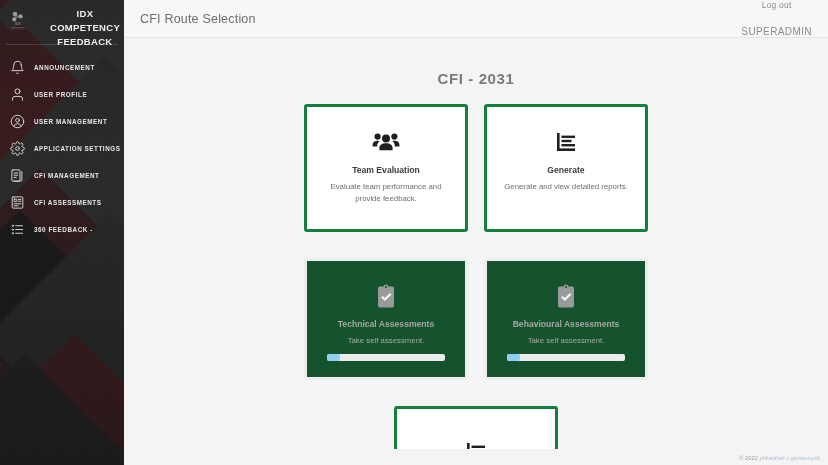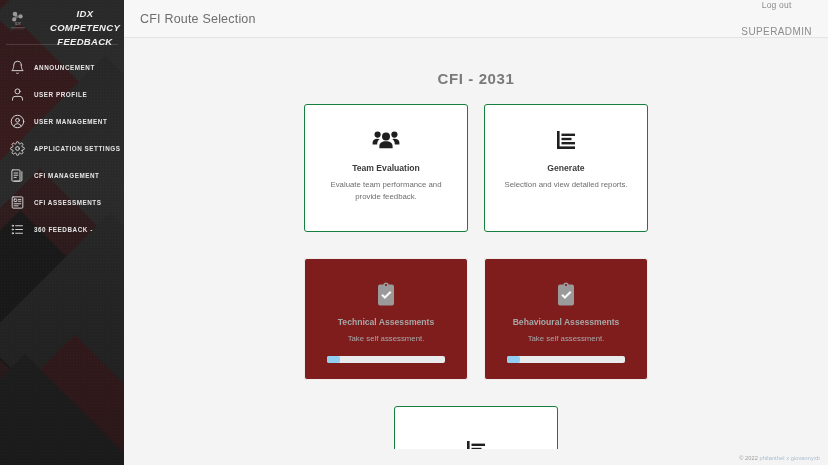--- a/index.html
+++ b/index.html
@@ -26,21 +26,21 @@
   .sb-dots {
     position: absolute; inset: 0;
     background-image: radial-gradient(rgba(255,255,255,0.045) 0.6px, transparent 0.7px);
     background-size: 3px 3px;
   }
   .sb-veil { position: absolute; inset: 0; background: linear-gradient(180deg, rgba(20,20,20,0.45), rgba(20,20,20,0.30) 40%, rgba(16,16,16,0.55)); }
 
   .sb-inner { position: relative; z-index: 5; }
   .sb-brand {
     display: flex; align-items: flex-start; gap: 22px;
-    padding: 7px 8px 10px 8px; height: 44px; font-style: italic;
+    padding: 7px 8px 10px 8px; height: 44px;
   }
   .sb-logo { width: 20px; flex: 0 0 20px; padding-top: 2px; opacity: .85; }
   .sb-logo svg { display: block; }
   .sb-title {
     font-size: 9.5px; font-weight: bold; color: #efefef;
     letter-spacing: .3px; line-height: 14px; text-align: center;
     flex: 1; padding-right: 2px;
   }
   .sb-divider { height: 1px; background: rgba(255,255,255,0.14); margin: 0 6px; }
 
@@ -75,34 +75,34 @@
   .page-title {
     text-align: center; font-size: 15px; color: #7a7a7a;
     letter-spacing: .6px; padding-top: 32px; padding-bottom: 17px;
   }
 
   .card-row {
     display: flex; justify-content: center; gap: 16px;
   }
   .card {
     width: 164px; background: #ffffff;
-    border: 1px solid #15803d; border-radius: 3px;
+    border: 3px solid #15803d; border-radius: 3px;
     padding: 18px 12px 16px;
     display: flex; flex-direction: column; align-items: center;
     cursor: pointer;
   }
   .card.tall { height: 128px; justify-content: flex-start; }
   .card-ico { height: 34px; display: flex; align-items: center; justify-content: center; margin-bottom: 6px; }
   .card-ico svg { display: block; }
   .card-title { font-size: 8.6px; font-weight: bold; color: #3c3c3c; margin-bottom: 6px; text-align: center; }
   .card-desc { font-size: 7.8px; color: #6d6d6d; line-height: 12px; text-align: center; max-width: 142px; }
 
   
   .card.muted {
-    background: #7f1d1d; border-color: #ededed;
+    background: #14532d; border-color: #ededed;
     height: 122px; justify-content: flex-start; cursor: default;
   }
   .card.muted .card-title { color: #a6a6a6; }
   .card.muted .card-desc { color: #a8a8a8; }
   .progress {
     margin-top: auto; width: 118px; height: 7px;
     background: #e9ebed; border-radius: 2px; overflow: hidden;
   }
   .progress-fill { height: 100%; background: #92cdf2; border-radius: 2px; }
 
@@ -285,21 +285,21 @@
           <span class="card-ico">
             <svg width="24" height="24" viewBox="0 0 24 24" fill="#1f1f1f">
               <rect x="3" y="3" width="2.6" height="18"></rect>
               <rect x="3" y="18.4" width="18" height="2.6"></rect>
               <rect x="7.5" y="5.6" width="13.5" height="2.4"></rect>
               <rect x="7.5" y="9.8" width="10" height="2.4"></rect>
               <rect x="7.5" y="14" width="13.5" height="2.4"></rect>
             </svg>
           </span>
           <div class="card-title">Generate</div>
-          <div class="card-desc">Selection and view detailed reports.</div>
+          <div class="card-desc">Generate and view detailed reports.</div>
         </div>
 
       </div>
 
       <div class="row-gap"></div>
 
       <div class="card-row">
 
         <div class="card muted">
           <span class="card-ico">

